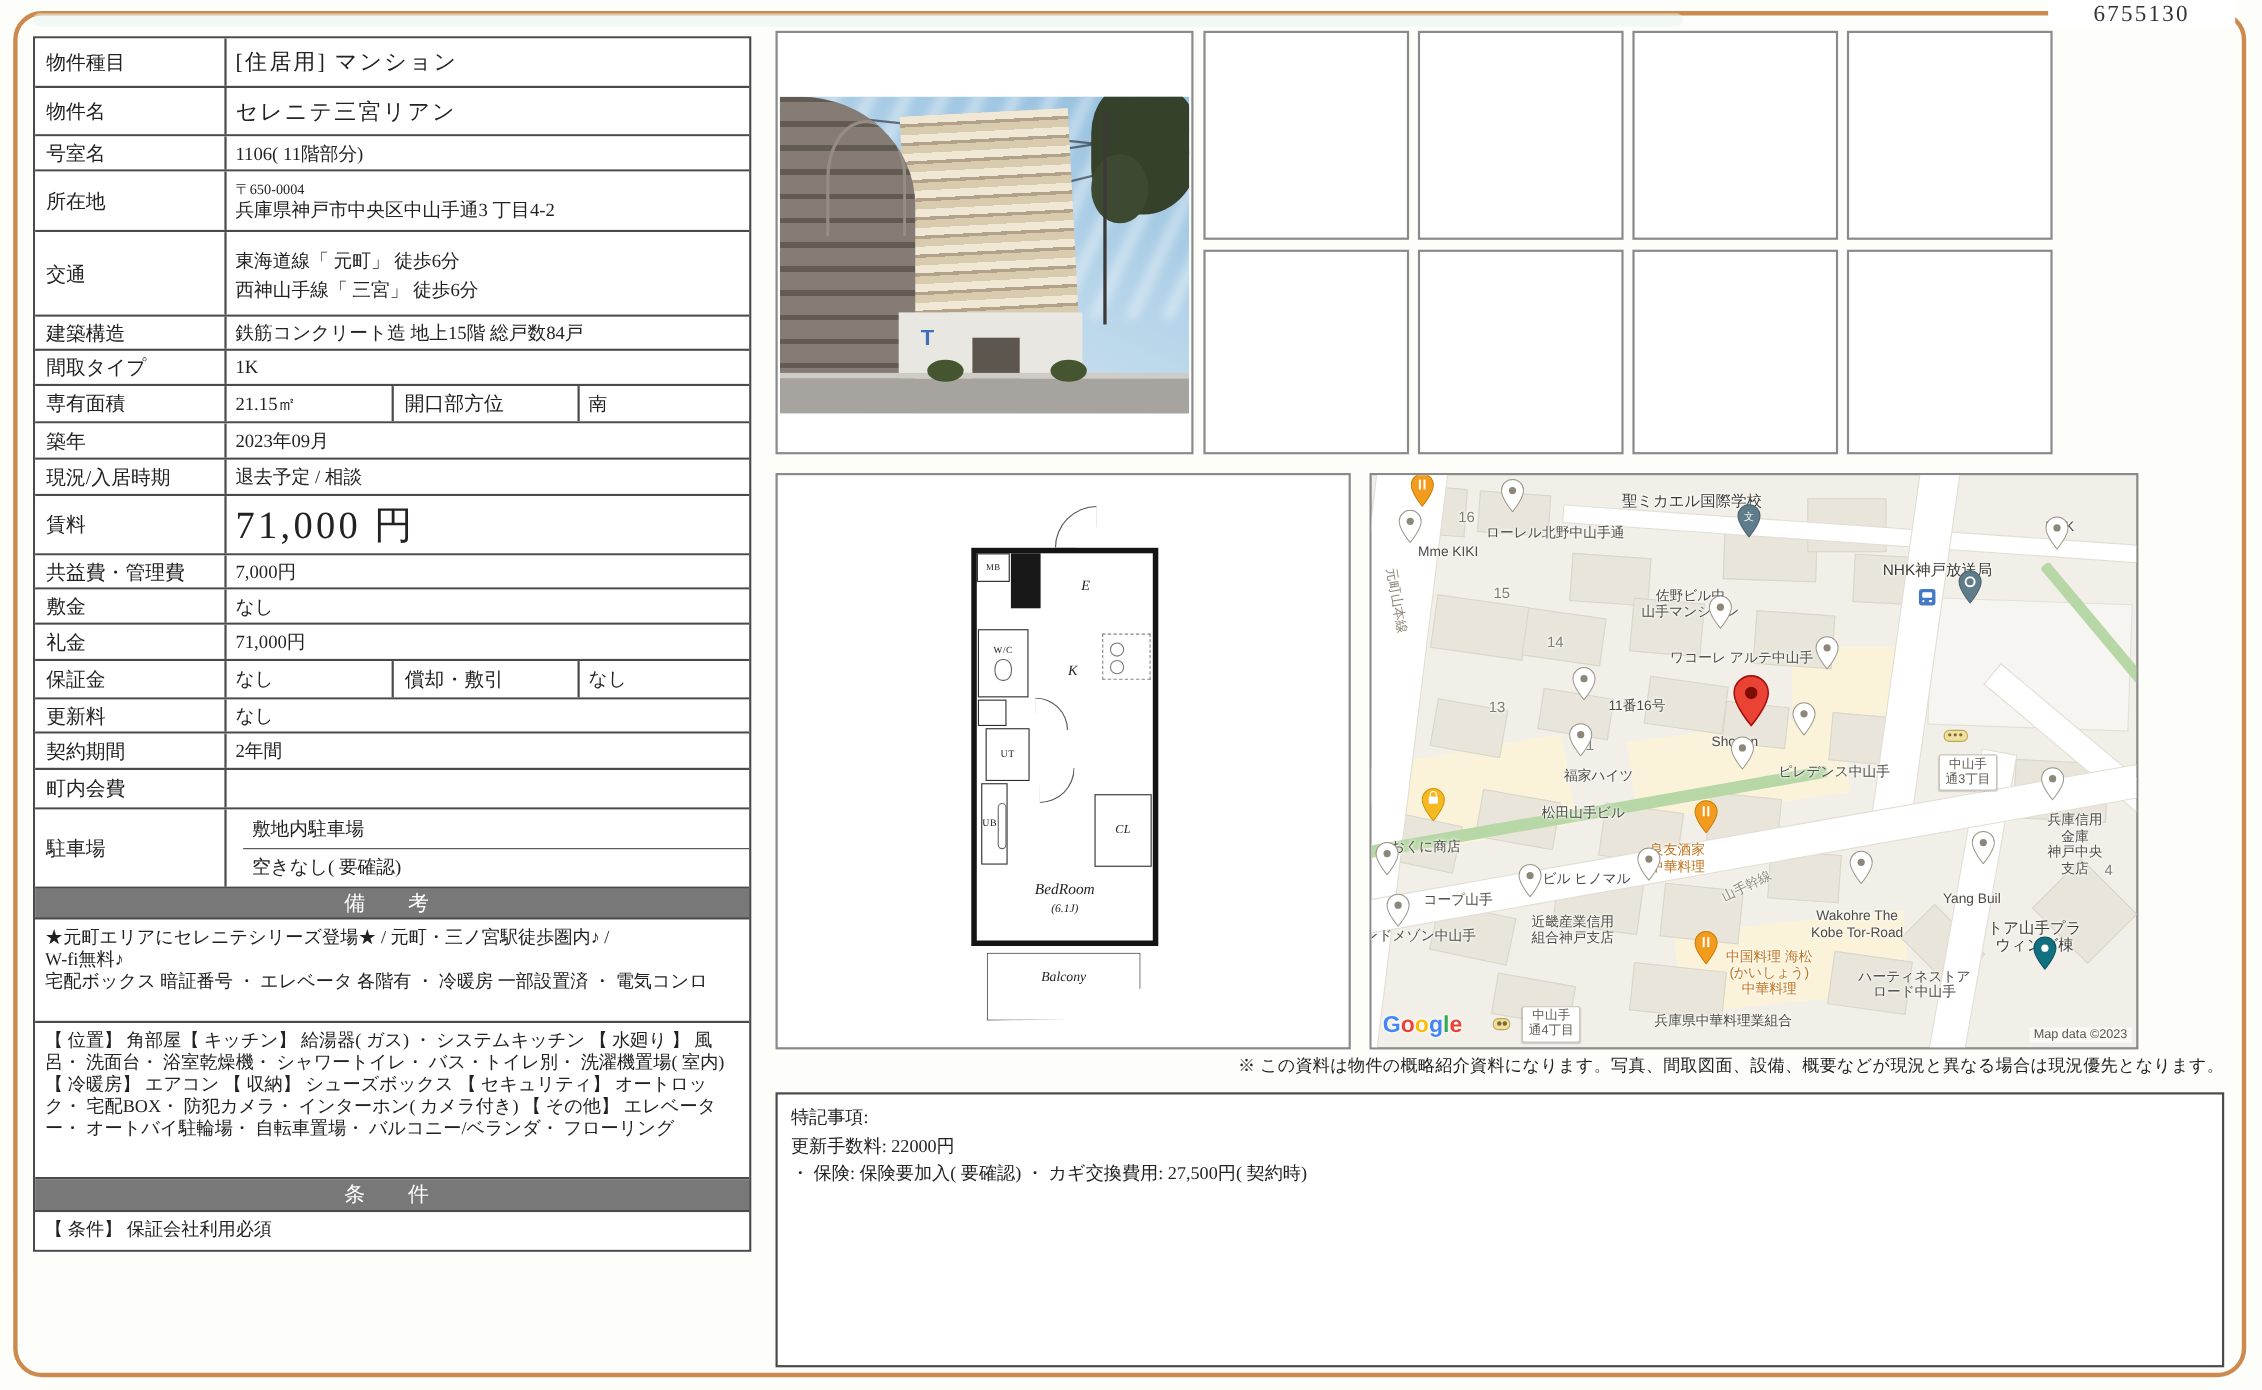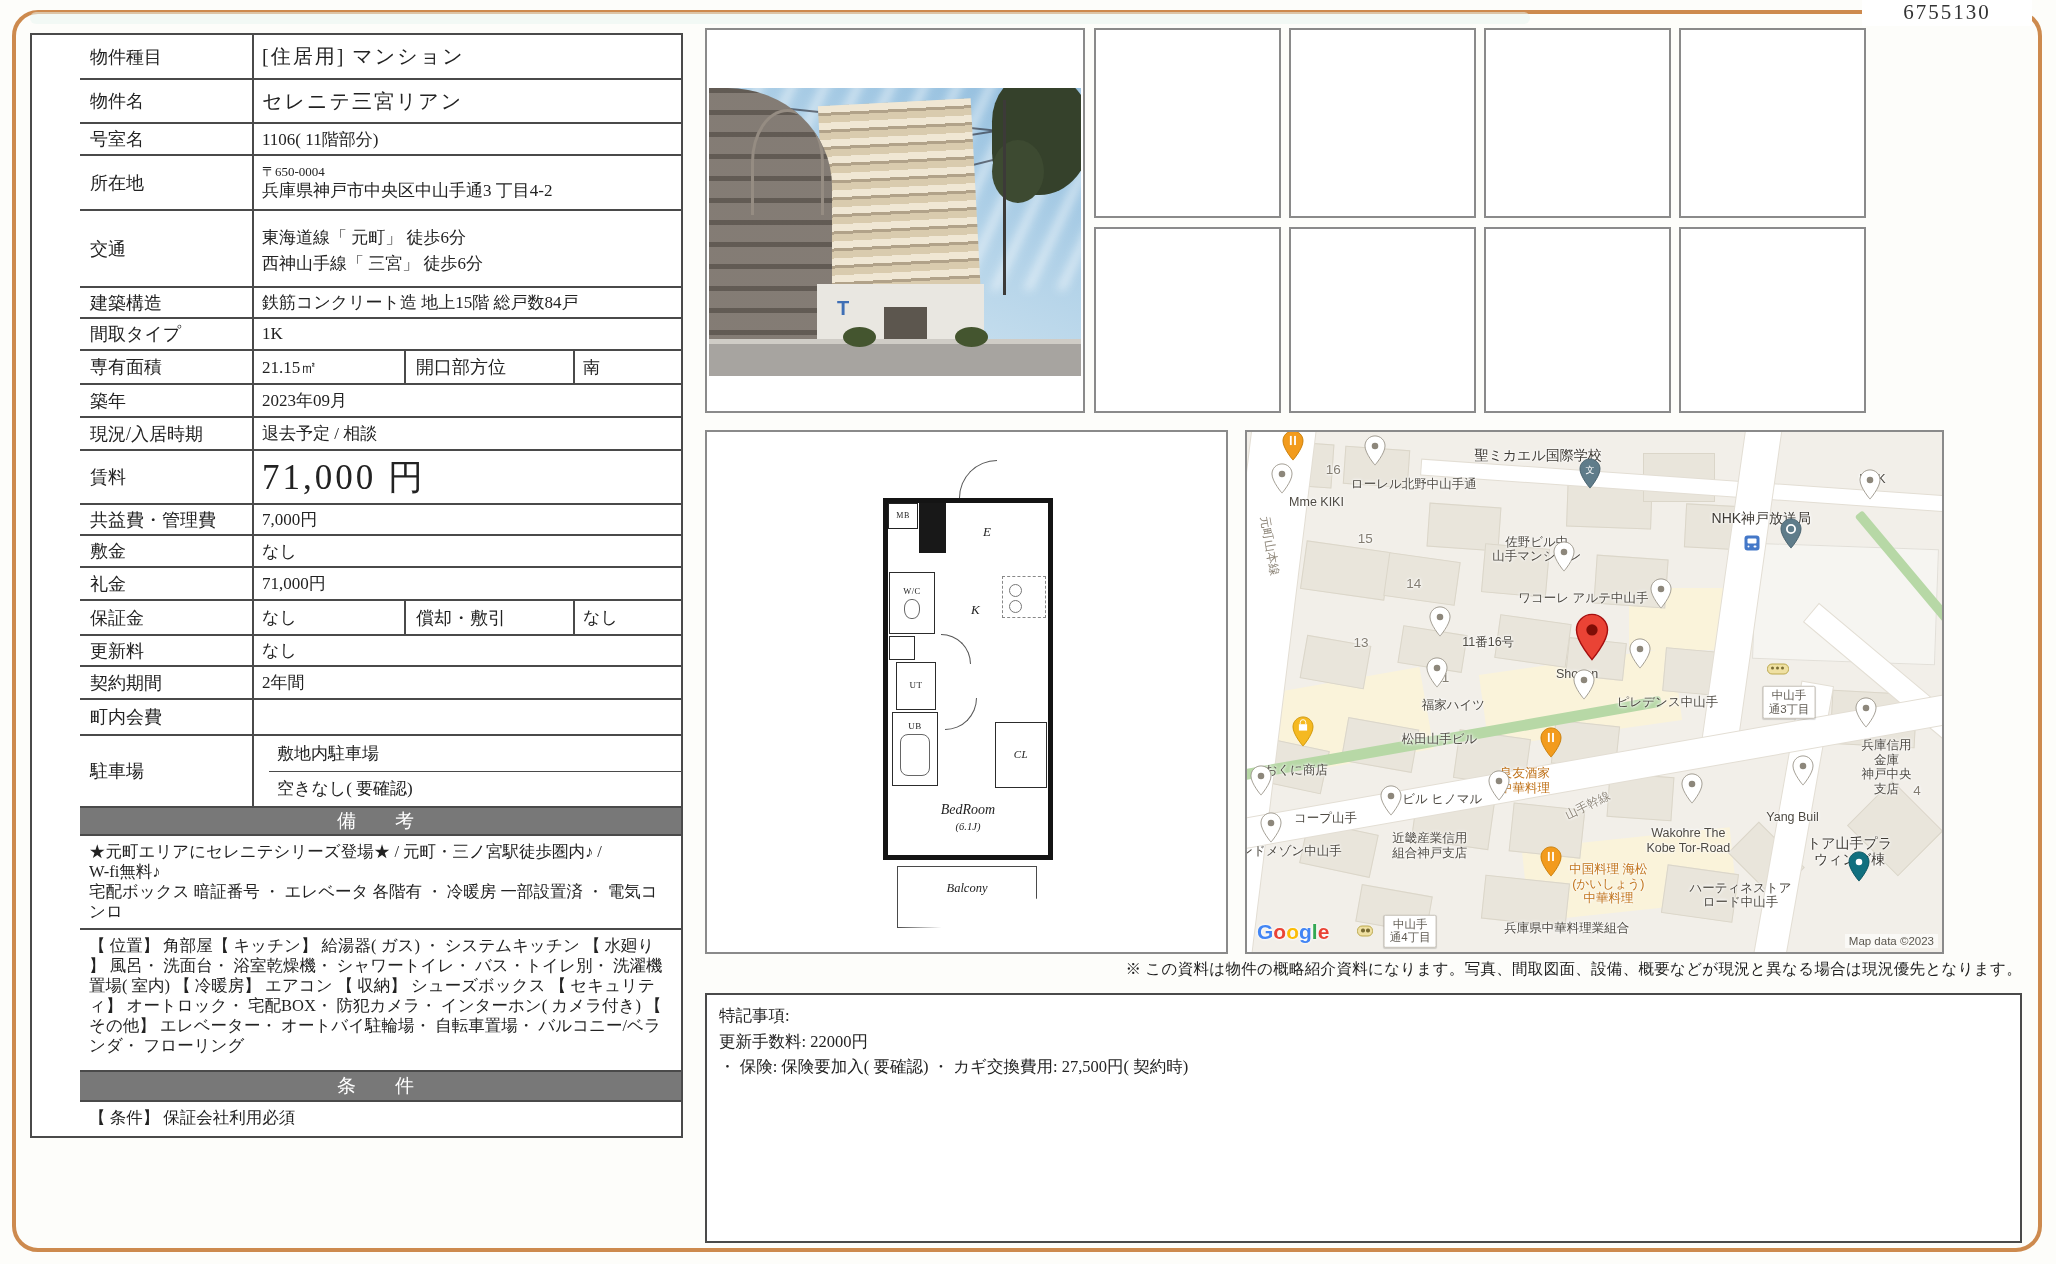--- a/index.html
+++ b/index.html
@@ -6,21 +6,21 @@
   body{width:2056px;height:1264px;position:relative;background:#fdfdfa;overflow:hidden;
        font-family:"Liberation Serif","DejaVu Serif",serif;color:#222;}
   .page-border{position:absolute;left:12px;top:10px;right:14px;bottom:12px;
        border:4px solid #cd8a4e;border-radius:26px;pointer-events:none;}
   .top-tint{position:absolute;left:30px;top:12px;width:1500px;height:12px;background:#eaf5f0;opacity:.55;border-radius:6px;}
   .doc-number{position:absolute;left:1862px;top:0px;width:170px;height:26px;background:#fff;
        text-align:center;font-size:21px;letter-spacing:2px;color:#333;z-index:3;}
 
   
   .ptable{position:absolute;left:30px;top:33px;width:653px;background:#fff;
-       border:2px solid #4a4a4a;box-sizing:border-box;padding-left:48px;}
+       border:2px solid #4a4a4a;box-sizing:border-box;}
   .prow{display:grid;border-bottom:2px solid #4a4a4a;box-sizing:border-box;background:#fff;}
   .prow:last-child{border-bottom:none;}
   .prow.lv{grid-template-columns:174px 1fr;}
   .prow.lv4{grid-template-columns:174px 152px 169px 1fr;}
   .prow.full{grid-template-columns:1fr;}
   .pcell{padding:2px 8px;display:flex;align-items:center;font-size:17px;overflow:hidden;box-sizing:border-box;}
   .pcell.lab{border-right:2px solid #4a4a4a;font-size:18px;padding-left:10px;}
   .pcell.mid{border-right:2px solid #4a4a4a;}
   .v-lg{font-size:20px;letter-spacing:2px;}
   .v-big{font-size:35px;letter-spacing:3px;}
@@ -284,21 +284,21 @@
     </div>
     <div class="pl ital" style="left:88px;top:118px;font-size:13px;">K</div>
     <div class="pl dash" style="left:119px;top:92px;width:44px;height:42px;">
       <span style="position:absolute;left:6px;top:7px;width:11px;height:11px;border:1px solid #777;border-radius:50%;"></span>
       <span style="position:absolute;left:6px;top:23px;width:11px;height:11px;border:1px solid #777;border-radius:50%;"></span>
     </div>
     <div class="pl room" style="left:6px;top:152px;width:26px;height:24px;"></div>
     <div class="pl room" style="left:13px;top:178px;width:40px;height:48px;">
         <span class="rlab">UT</span>
       </div>
-    <div class="pl room" style="left:9px;top:228px;width:46px;height:74px;flex-direction:column;justify-content:center;">
+    <div class="pl room" style="left:9px;top:228px;width:24px;height:74px;flex-direction:row;justify-content:center;">
       <span class="rlab">UB</span>
       <span style="width:28px;height:40px;border:1px solid #666;border-radius:8px;margin-top:3px;"></span>
     </div>
     <div class="pl arc" style="left:58px;top:150px;width:30px;height:30px;transform:rotate(90deg);"></div>
     <div class="pl arc" style="left:62px;top:214px;width:32px;height:32px;transform:rotate(180deg);"></div>
     <div class="pl room" style="left:112px;top:238px;width:52px;height:66px;">
         <span class="rlab ital" style="font-size:11px;">CL</span>
       </div>
     <div class="pl ital" style="left:0;top:318px;width:170px;text-align:center;font-size:14px;">
       <span>BedRoom</span><br><span style="font-size:10.5px;">(6.1J)</span>

